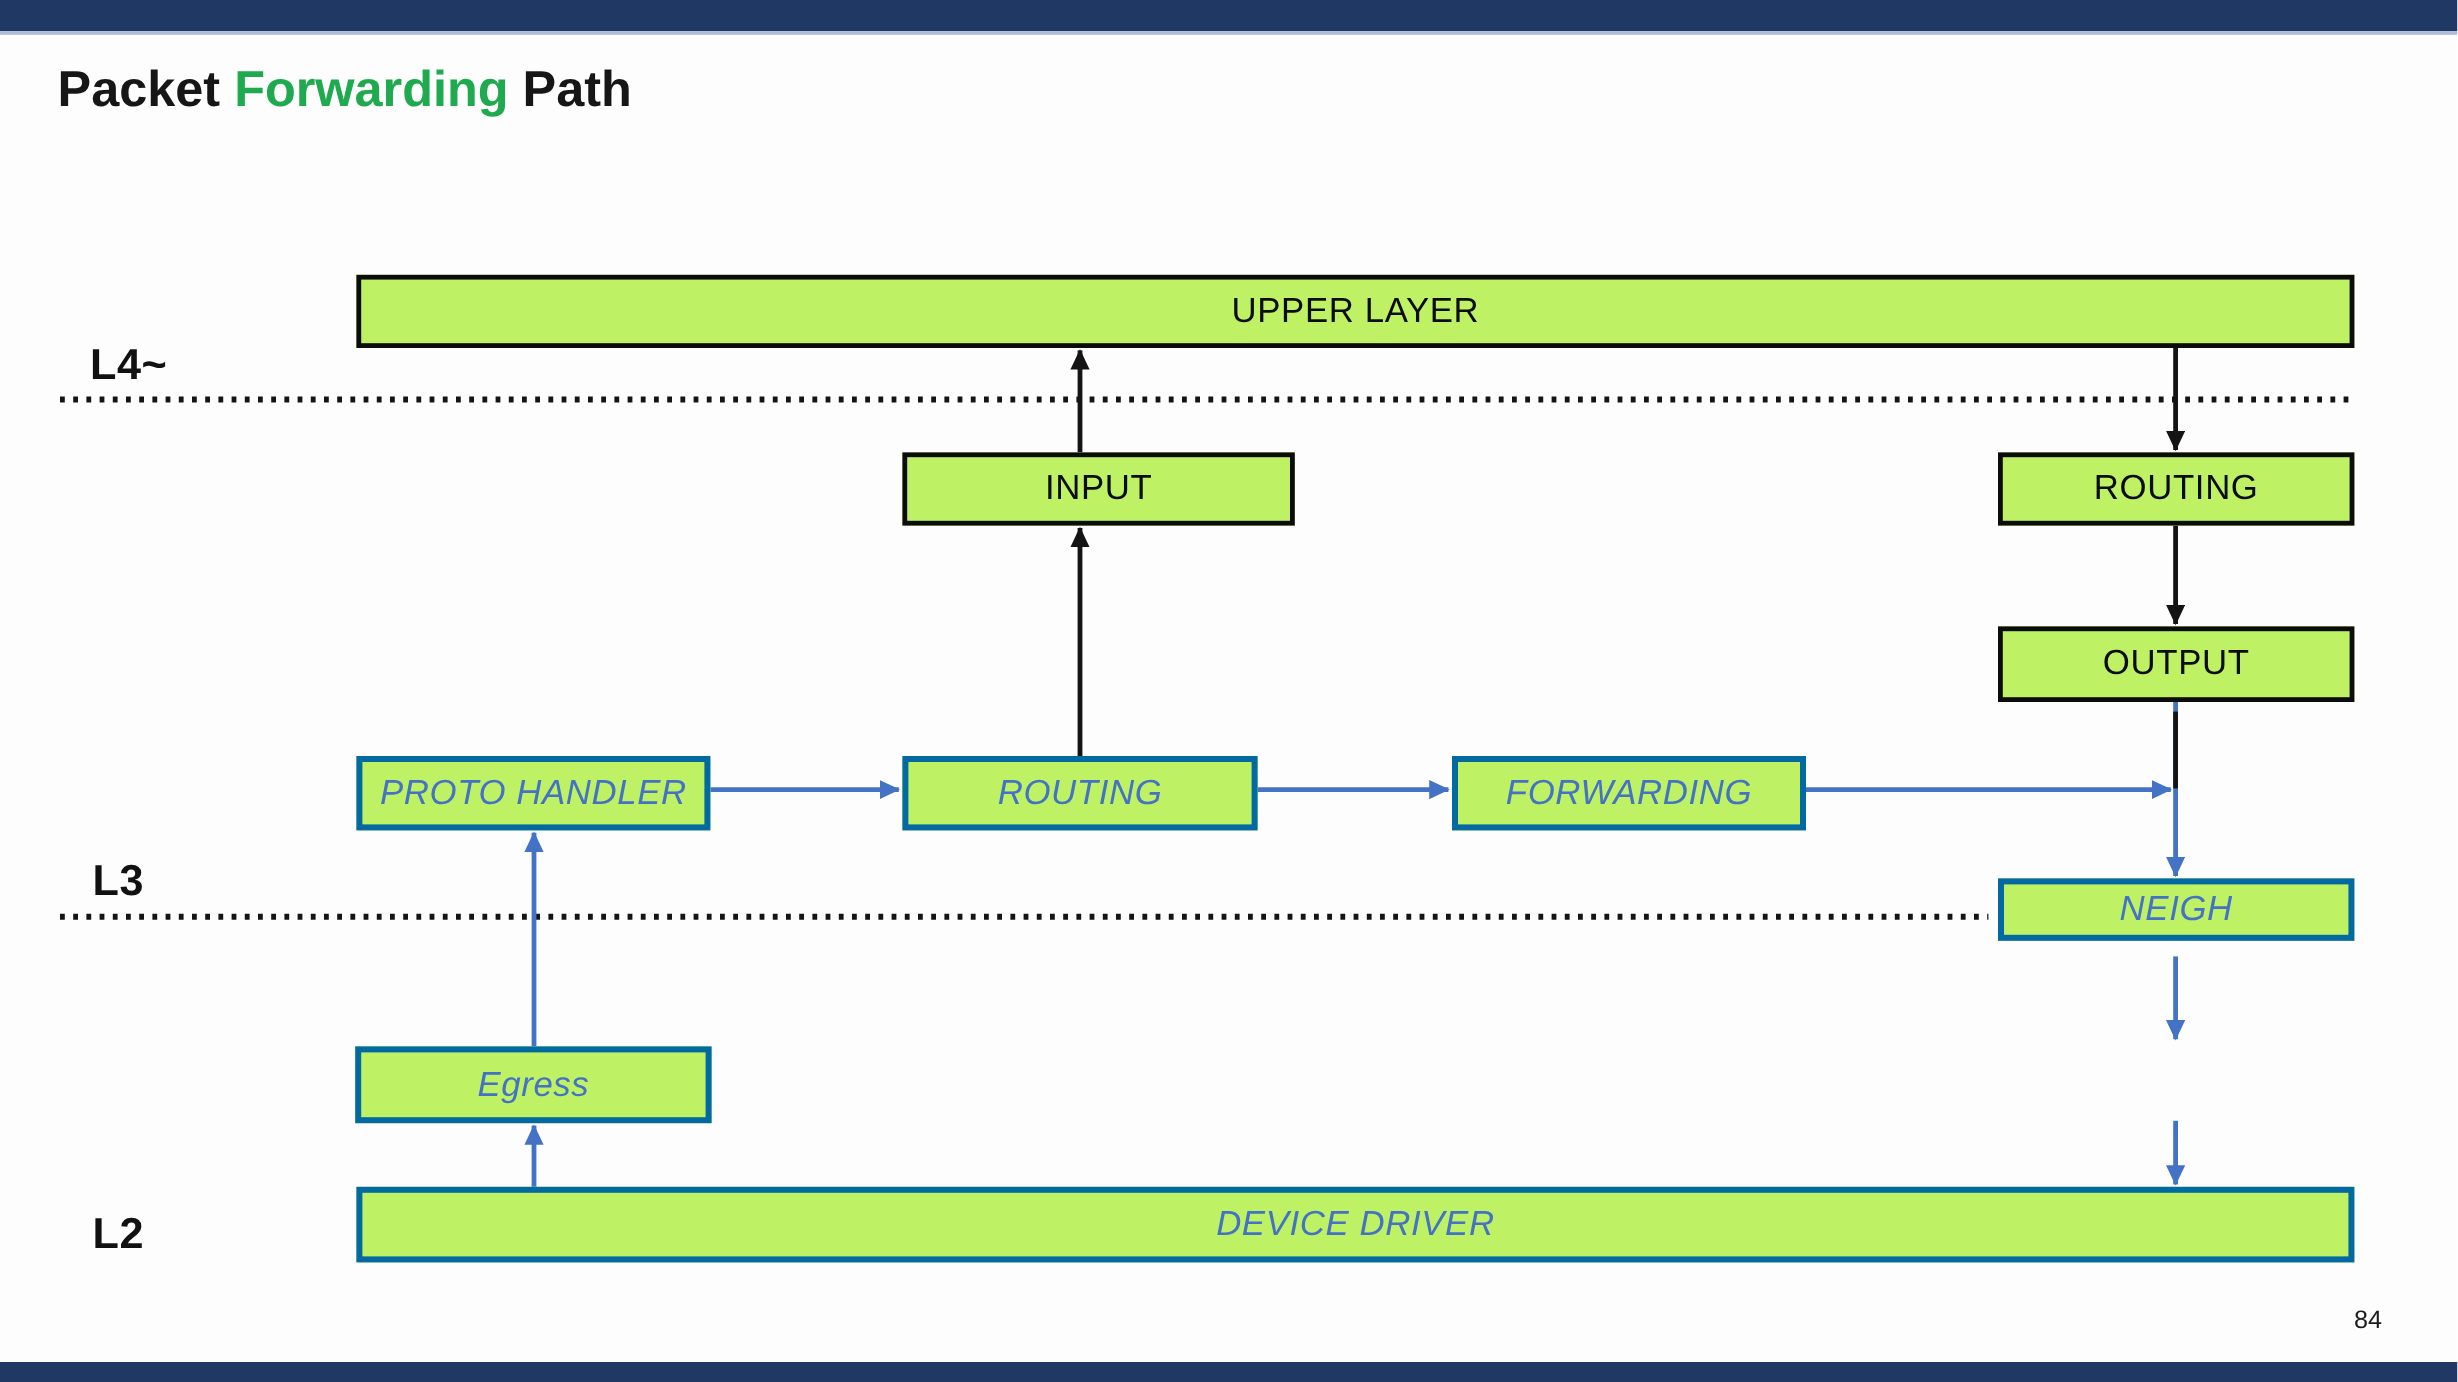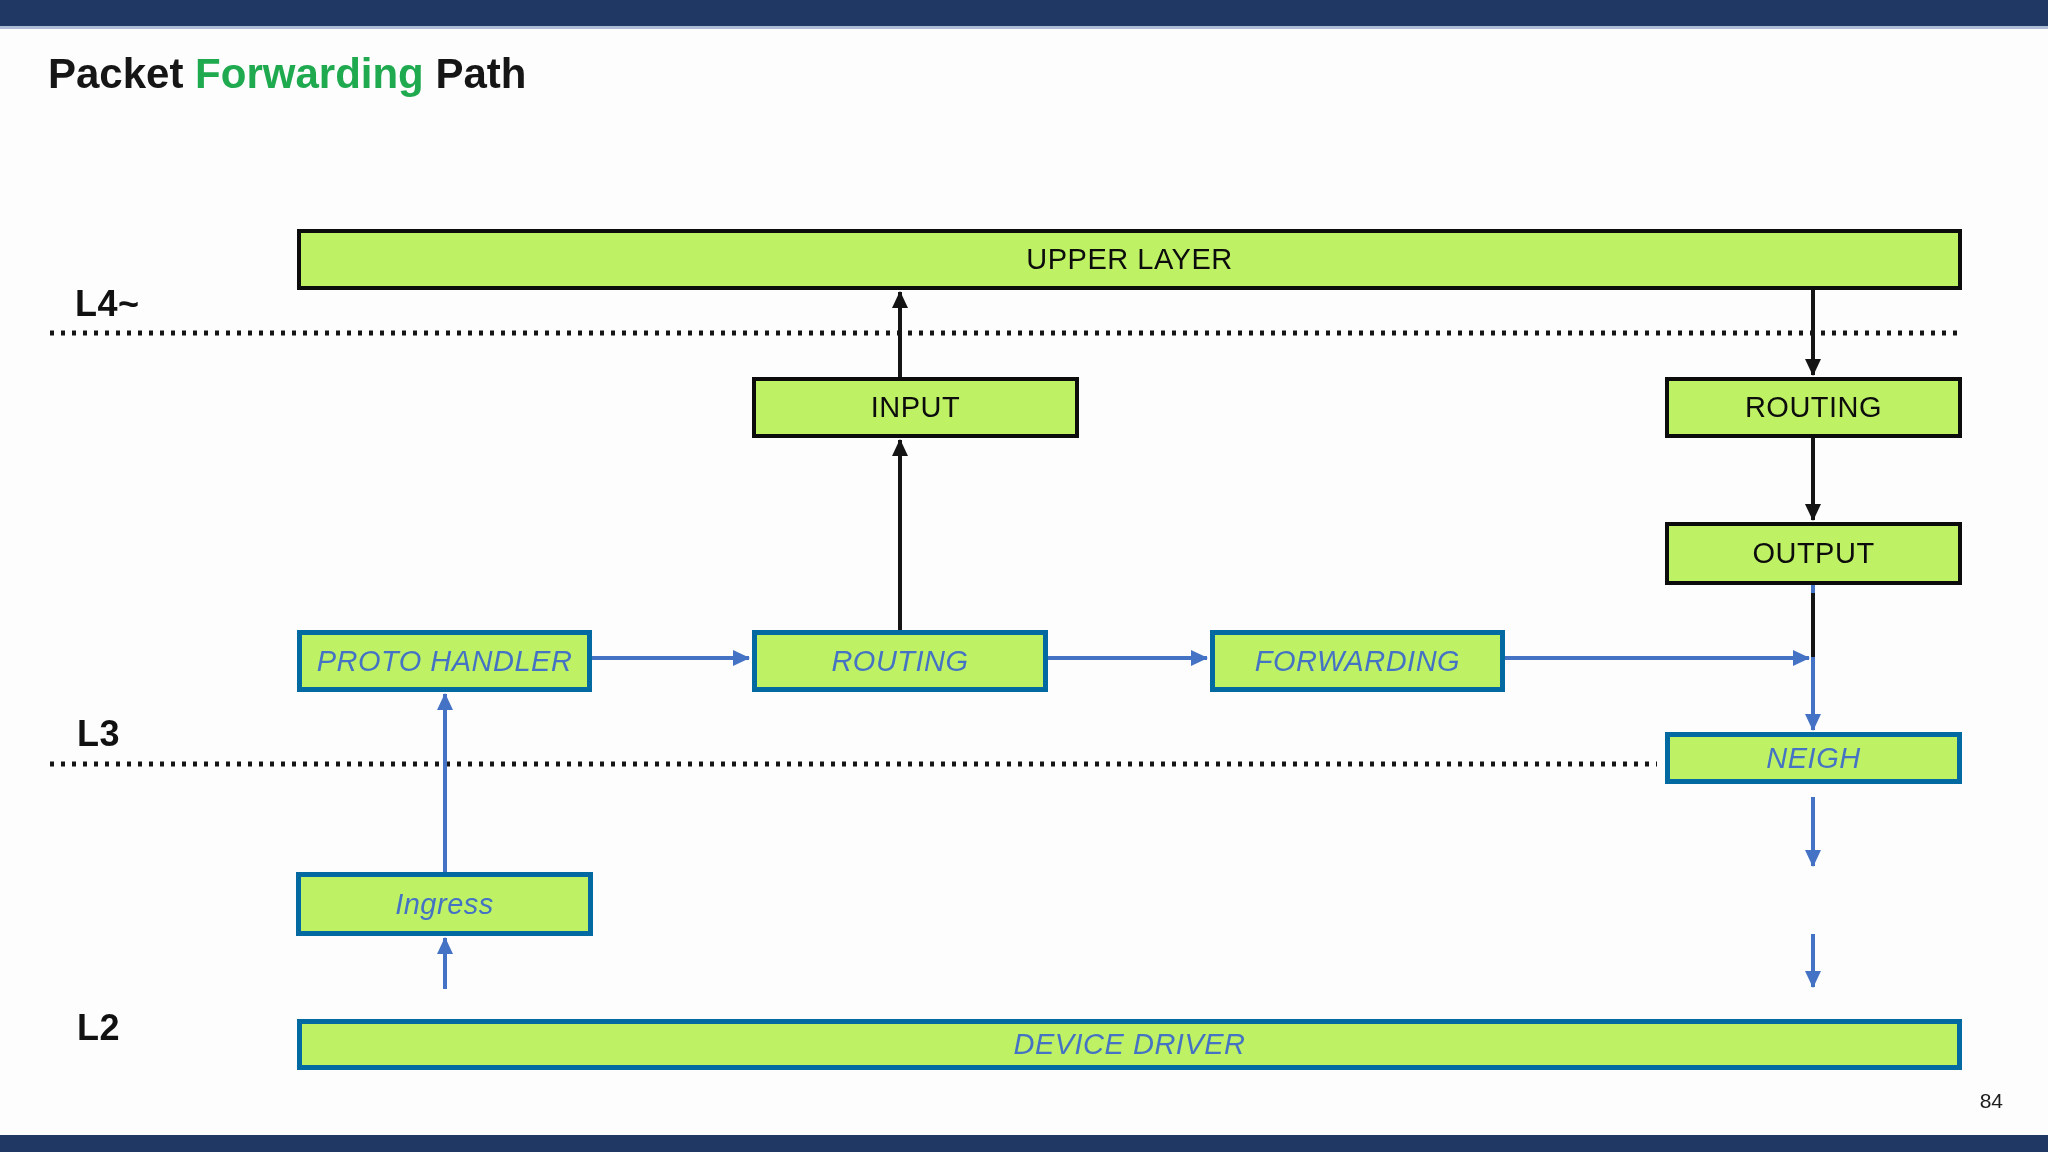--- a/index.html
+++ b/index.html
@@ -29,25 +29,25 @@
   #box-upper      {left:297px; top:229px; width:1665px;height:61px;}
   #box-input      {left:752px; top:377px; width:327px; height:61px;}
   #box-routing-l4 {left:1665px;top:377px; width:297px; height:61px;}
   #box-output     {left:1665px;top:522px; width:297px; height:63px;}
   #box-proto      {left:297px; top:630px; width:295px; height:62px;}
   #box-routing-l3 {left:752px; top:630px; width:296px; height:62px;}
   #box-forwarding {left:1210px;top:630px; width:295px; height:62px;}
   #box-neigh      {left:1665px;top:732px; width:297px; height:52px;}
   #box-ingress    {left:296px; top:872px; width:297px; height:64px;}
   #box-egress     {left:1666px;top:868px; width:296px; height:66px;}
-  #box-device     {left:297px; top:989px; width:1665px;height:51px;margin-top:30px;}
+  #box-device     {left:297px; top:989px; width:1665px;height:63px;}
 
   .arrow-layer{position:absolute;left:0;top:0;width:2048px;height:1152px;pointer-events:none;}
 
-  .page-number{position:absolute;right:45px;top:1089px;font-size:21px;color:#1c1c1c;}
+  .page-number{position:absolute;right:63px;top:1089px;font-size:21px;color:#1c1c1c;}
 </style>
 </head>
 <body>
 
 <div class="slide">
 
   <div class="bar-top"></div>
   <div class="bar-top-accent"></div>
 
   <div class="title"><span>Packet </span><span class="hl">Forwarding</span><span> Path</span></div>
@@ -83,20 +83,20 @@
   <div class="layer-label" id="lbl-l2">L2</div>
 
   <div class="node black" id="box-upper">UPPER LAYER</div>
   <div class="node black" id="box-input">INPUT</div>
   <div class="node black" id="box-routing-l4">ROUTING</div>
   <div class="node black" id="box-output">OUTPUT</div>
   <div class="node blue" id="box-proto">PROTO HANDLER</div>
   <div class="node blue" id="box-routing-l3">ROUTING</div>
   <div class="node blue" id="box-forwarding">FORWARDING</div>
   <div class="node blue" id="box-neigh">NEIGH</div>
-  <div class="node blue" id="box-ingress">Ingress</div>
+  <div class="node blue" id="box-ingress">Egress</div>
   <div class="node blue" id="box-device">DEVICE DRIVER</div>
 
   <div class="page-number">84</div>
 
   <div class="bar-bottom"></div>
 
 </div>
 
 </body></html>

